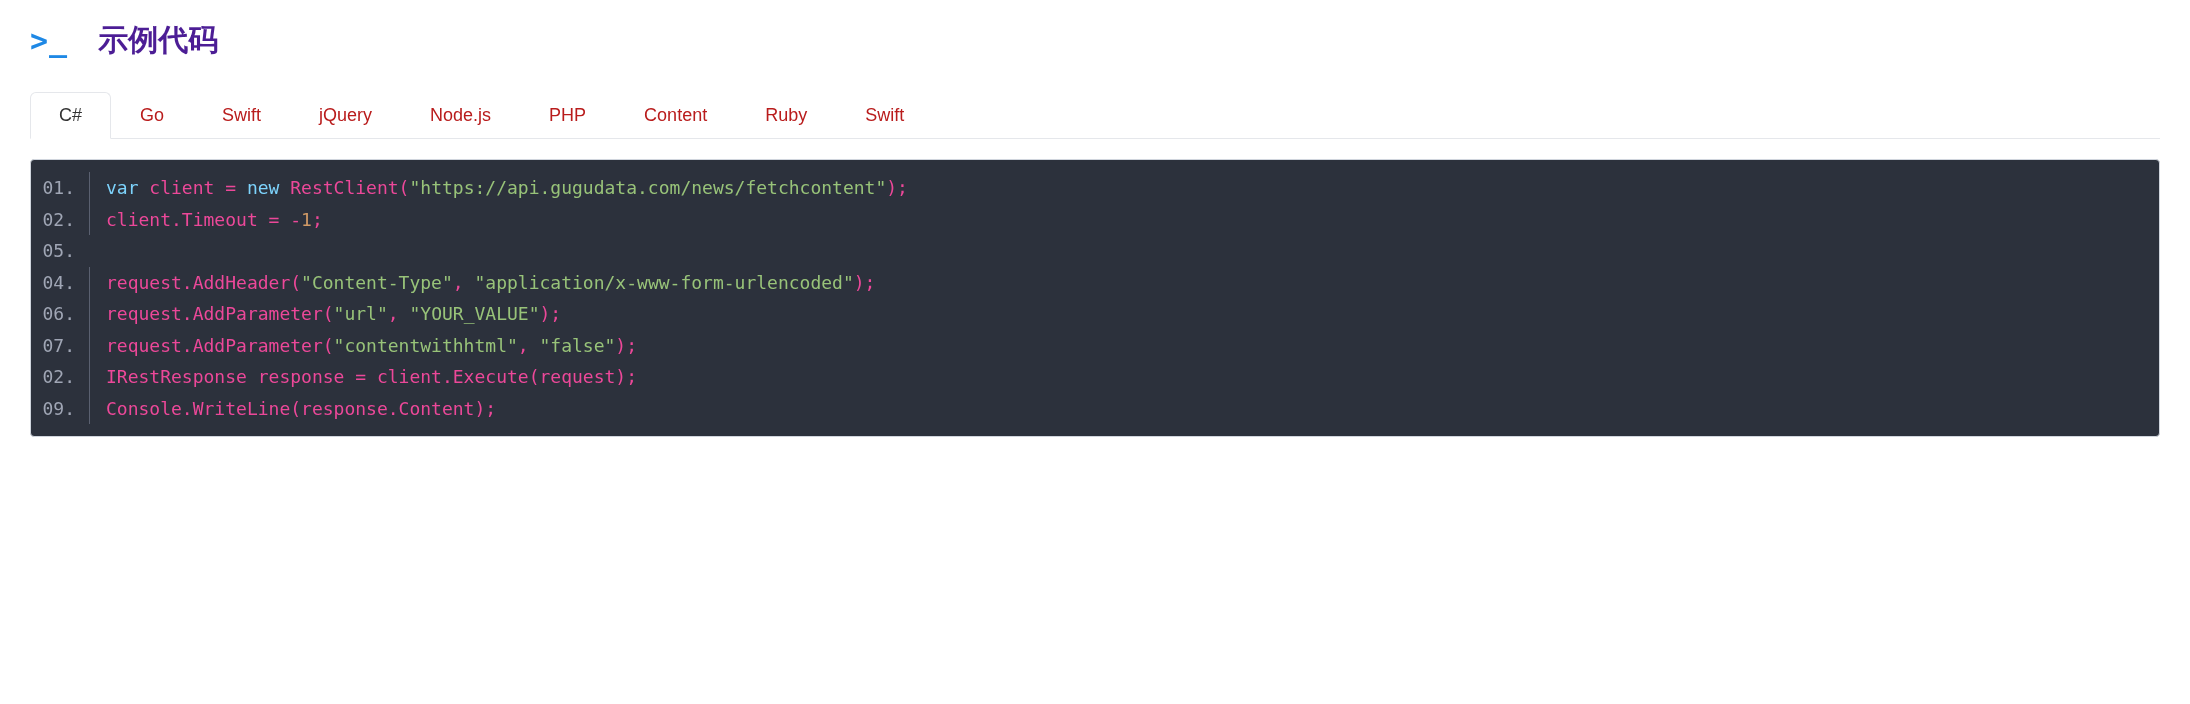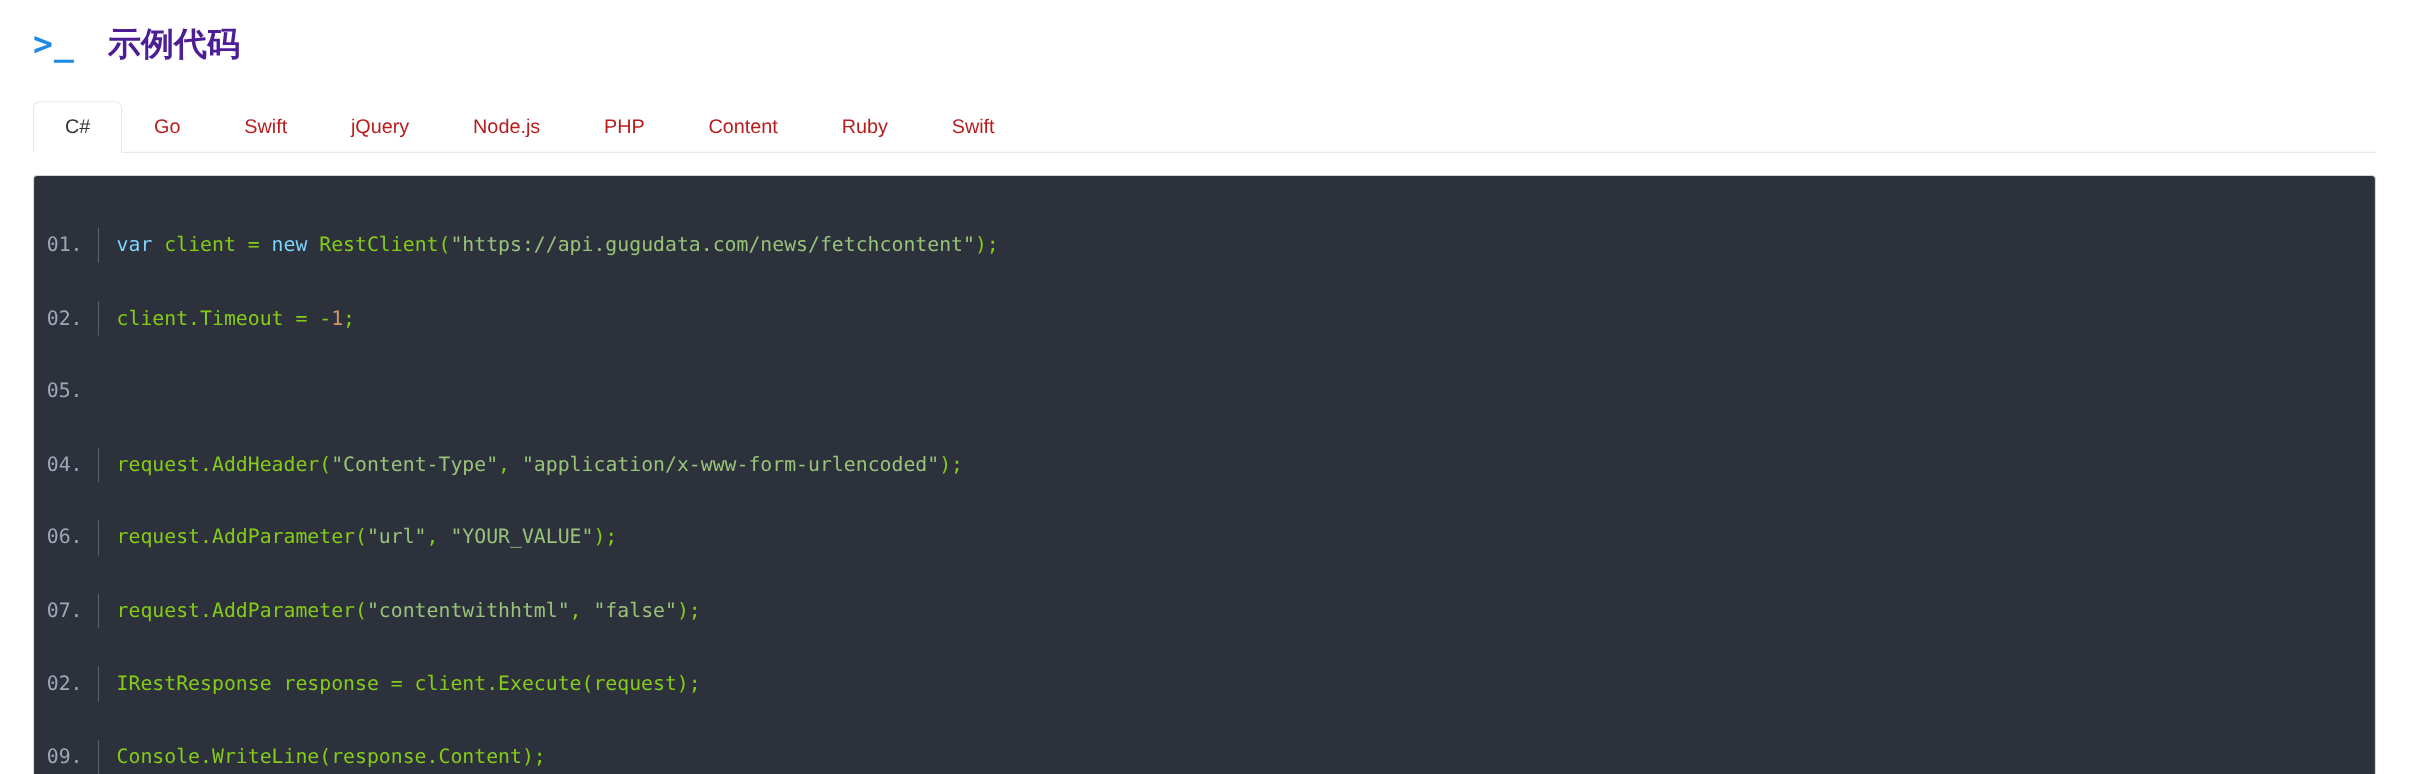--- a/index.html
+++ b/index.html
@@ -56,37 +56,36 @@
     background: #2c313c;
     padding: 12px 18px 12px 10px;
     font-family: ui-monospace, SFMono-Regular, Menlo, Consolas, monospace;
     font-size: 18px;
     line-height: 1.75;
   }
   .code-line {
     display: flex;
     align-items: baseline;
     color: #abb2bf;
-    margin-top: 35px;
   }
   .ln {
     width: 48px;
     text-align: right;
     padding-right: 14px;
     color: #a0a6b5;
     flex-shrink: 0;
     user-select: none;
   }
   .code-content {
     padding-left: 16px;
     white-space: pre;
     border-left: 1px solid #5a6070;
   }
   .kw { color: #7dd3fc; }     
-  .pl { color: #84cc16; }     
+  .pl { color: #ec4899; }     
   .str { color: #98c379; }    
   .num2 { color: #d19a66; }   
 </style>
 </head>
 <body>
 
 <div class="header">
   <span class="prompt-icon">&gt;_</span>
   <span class="title">示例代码</span>
 </div>

